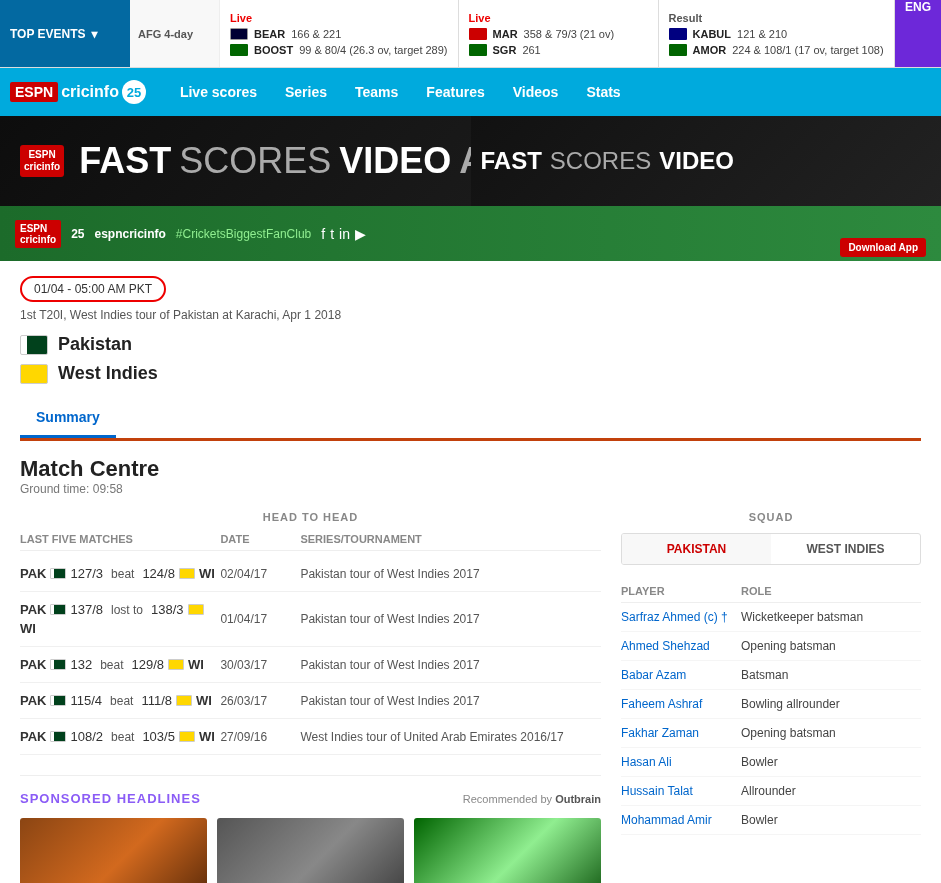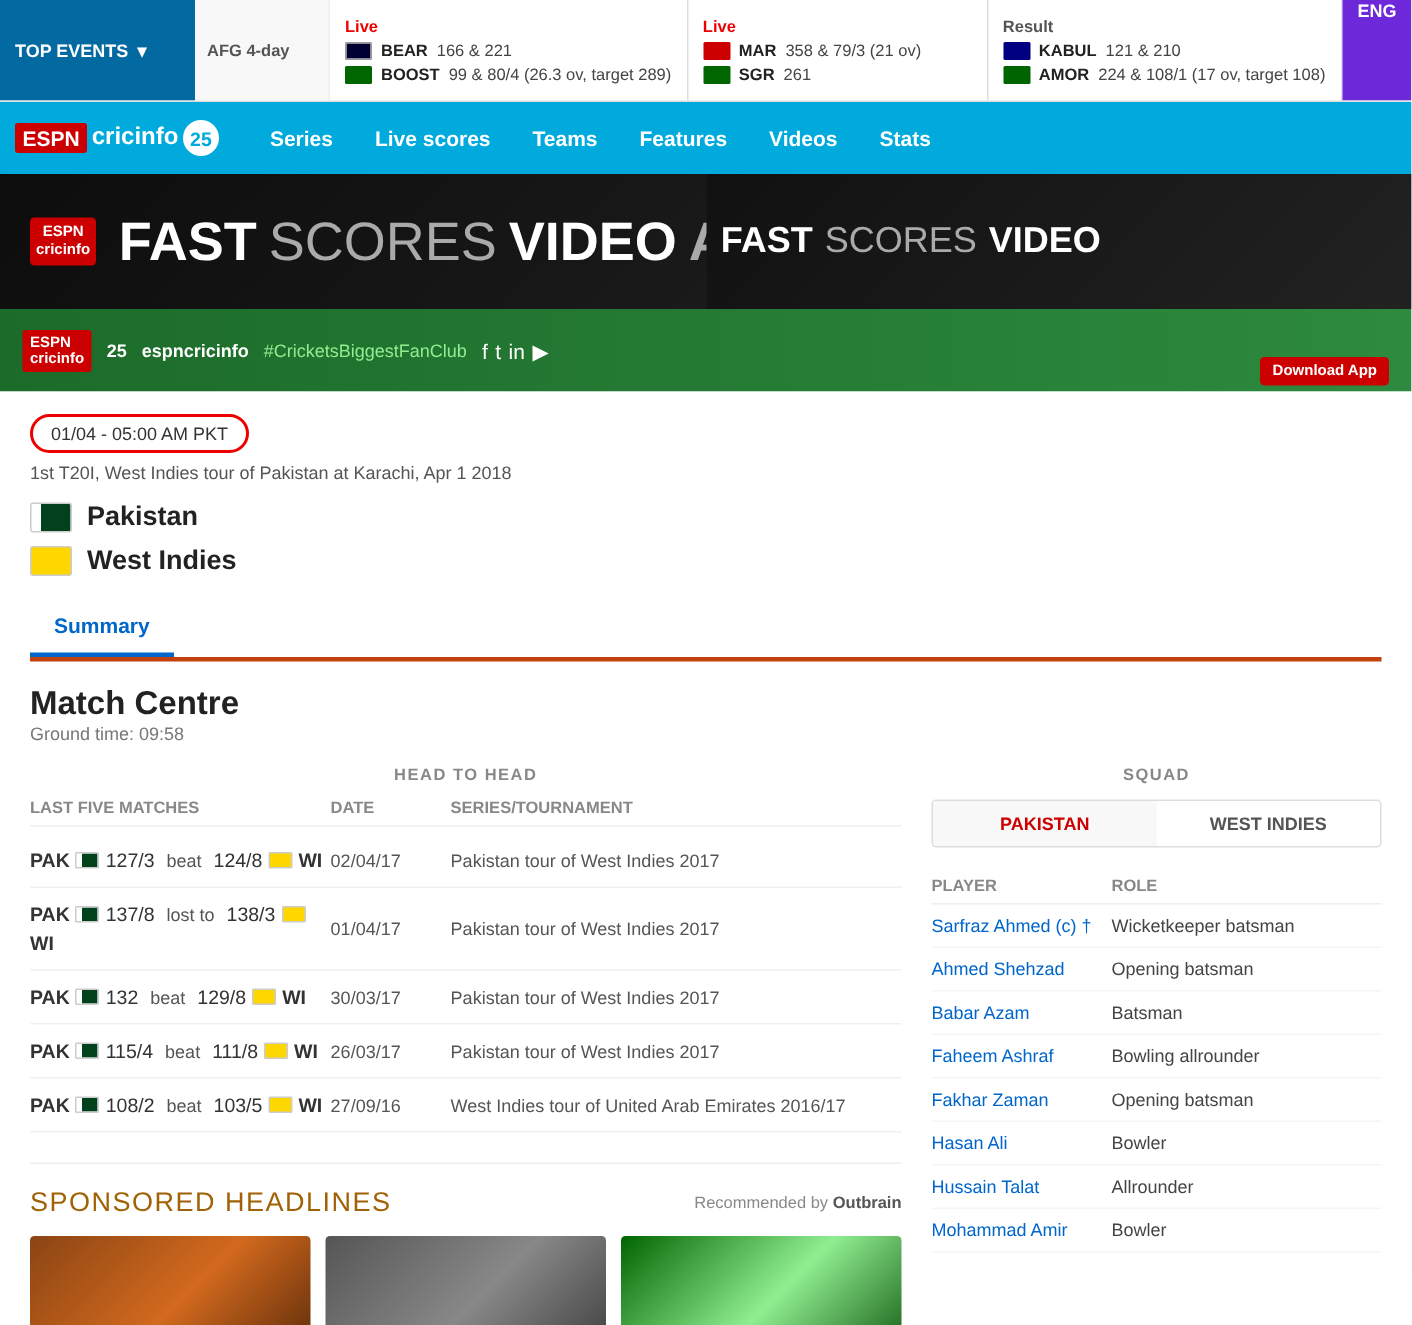--- a/index.html
+++ b/index.html
@@ -443,23 +443,23 @@
       padding-top: 15px;
       border-top: 1px solid #eee;
     }
     .sponsored-header {
       display: flex;
       justify-content: space-between;
       align-items: center;
       margin-bottom: 12px;
     }
     .sponsored-title {
-      font-size: 18px;
-      font-weight: normal;
-      color: #a16207;
+      font-size: 13px;
+      font-weight: bold;
+      color: #8b5cf6;
       letter-spacing: 1px;
     }
     .outbrain-text {
       font-size: 11px;
       color: #888;
     }
     .sponsored-grid {
       display: flex;
       gap: 10px;
     }
@@ -537,22 +537,22 @@
     <span>ENG</span>
   </div>
 </div>
 
 <div class="nav-bar">
   <div class="nav-logo">
     <span class="nav-logo-espn">ESPN</span>
     <span class="nav-logo-cricinfo">cricinfo</span>
     <span class="nav-logo-25">25</span>
   </div>
+  <a class="nav-link">Live scores</a>
   <a class="nav-link">Series</a>
-  <a class="nav-link">Live scores</a>
   <a class="nav-link">Teams</a>
   <a class="nav-link">Features</a>
   <a class="nav-link">Videos</a>
   <a class="nav-link">Stats</a>
 </div>
 
 <div class="ad-banner">
   <div class="ad-left">
     <div class="ad-logo-box">ESPN<br>cricinfo</div>
     <div class="ad-text">

